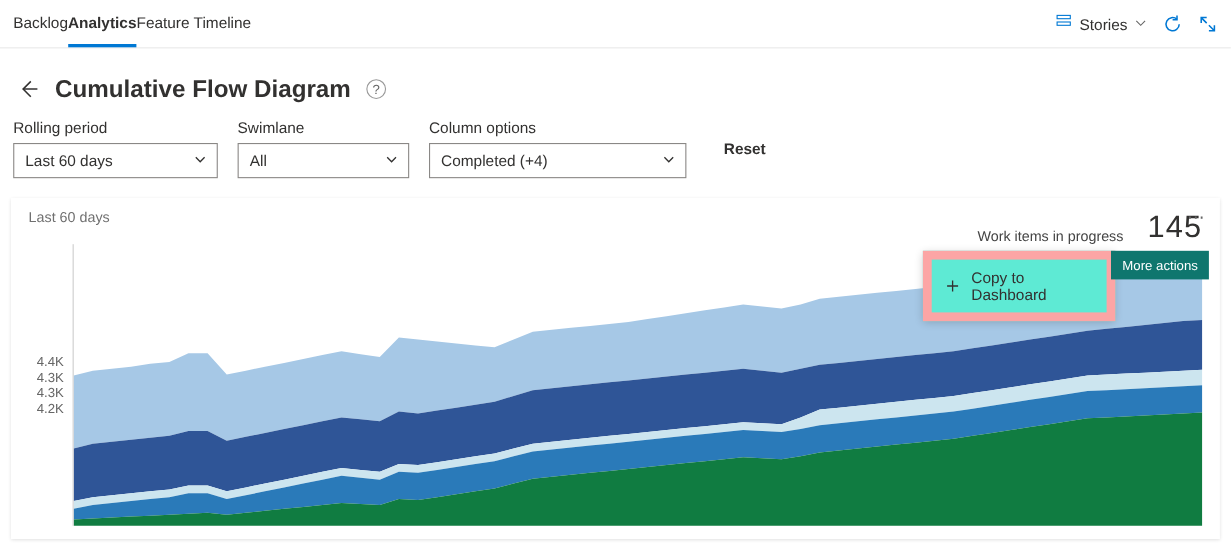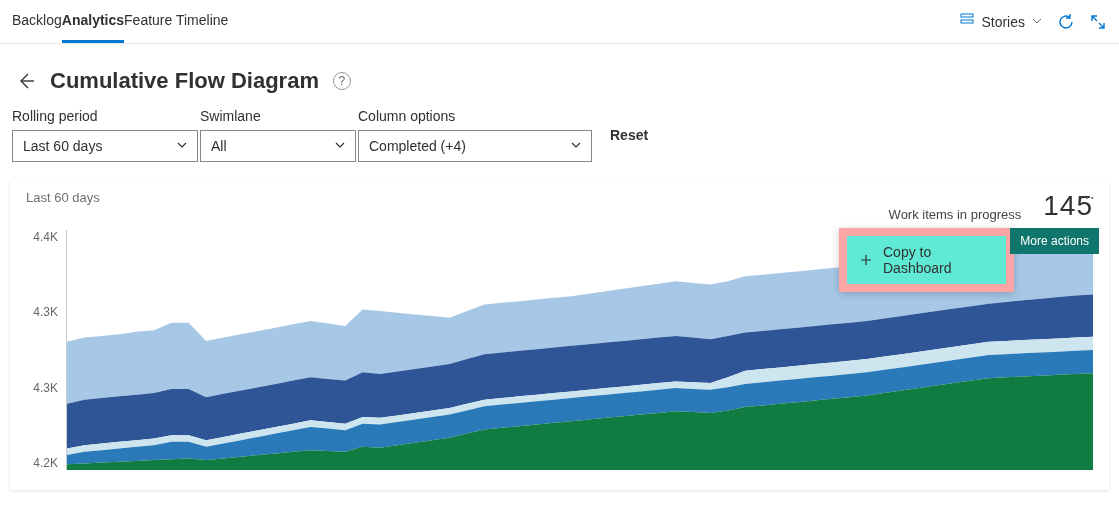--- a/index.html
+++ b/index.html
@@ -45,21 +45,21 @@
   .back-arrow { cursor: pointer; display: flex; align-items: center; color: #323130; }
   .title { font-size: 22px; font-weight: 600; text-align: center; }
   .help-icon {
     width: 18px; height: 18px; border: 1px solid #999; border-radius: 50%;
     display: flex; align-items: center; justify-content: center;
     font-size: 12px; color: #666; cursor: pointer;
   }
 
   
   .filters {
-    display: flex; align-items: center; gap: 2px;
+    display: flex; align-items: center; gap: 18px;
     padding: 0 12px 18px 12px;
   }
   .filter { display: flex; flex-direction: column; gap: 6px; }
   .filter-label { font-size: 14px; color: #323130; }
   .select {
     height: 32px; border: 1px solid #8a8886; background: #fff;
     display: flex; align-items: center; justify-content: space-between;
     padding: 0 8px 0 10px; cursor: pointer; font-size: 14px;
   }
   .select.rp { width: 186px; }
@@ -84,21 +84,21 @@
   .card-title { font-size: 13px; color: #707070; }
   .wip-row { display: flex; align-items: flex-end; gap: 22px; }
   .wip-label { font-size: 13px; color: #444; }
   .wip-val { font-size: 28px; font-weight: 300; color: #323130; letter-spacing: 1px; }
   .more-dots {
     position: absolute; top: 6px; right: 8px; cursor: pointer;
     font-size: 16px; color: #666; padding: 2px 6px;
   }
 
   .chart-wrap {
-    display: flex; height: 240px;
+    display: flex; height: 240px; align-items: center;
   }
   .y-axis {
     width: 40px;
     display: flex; flex-direction: column; justify-content: space-between;
     font-size: 12px; color: #666;
     padding-right: 8px;
   }
   .y-tick { text-align: right; }
   .plot {
     flex: 1; position: relative;

